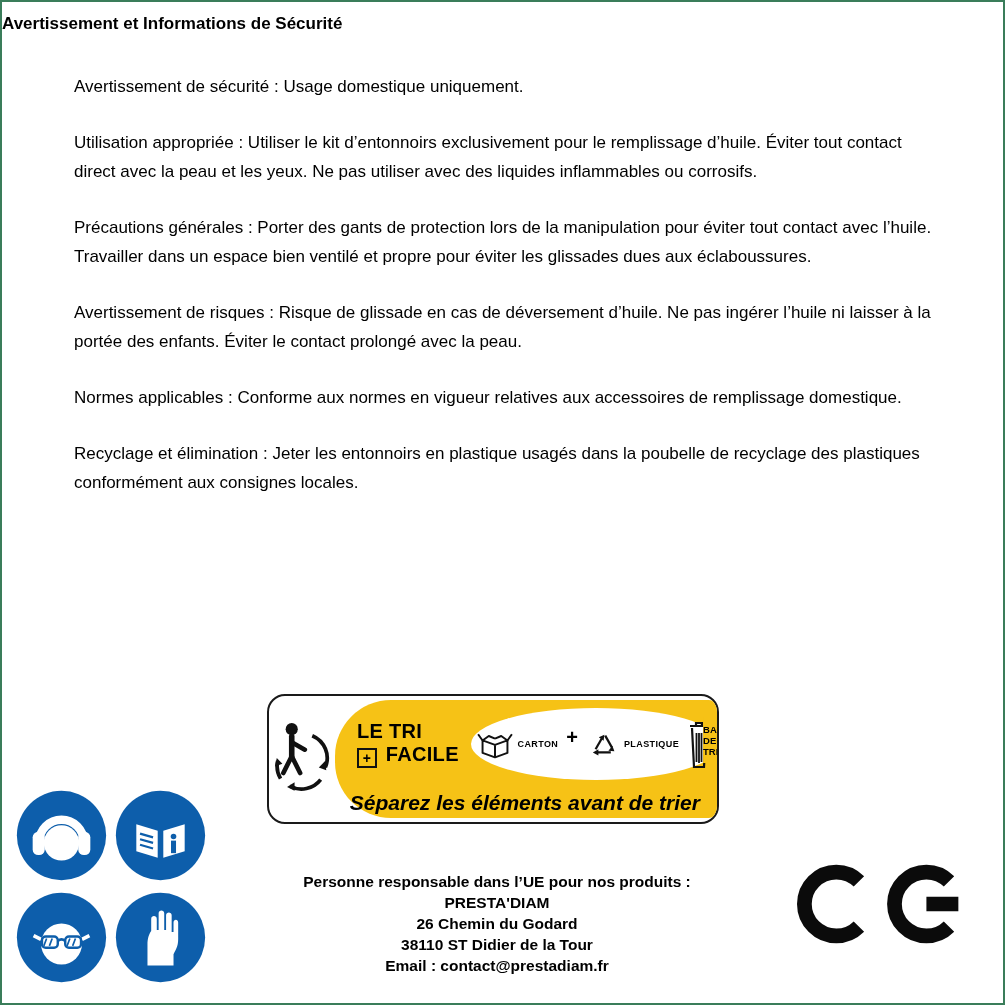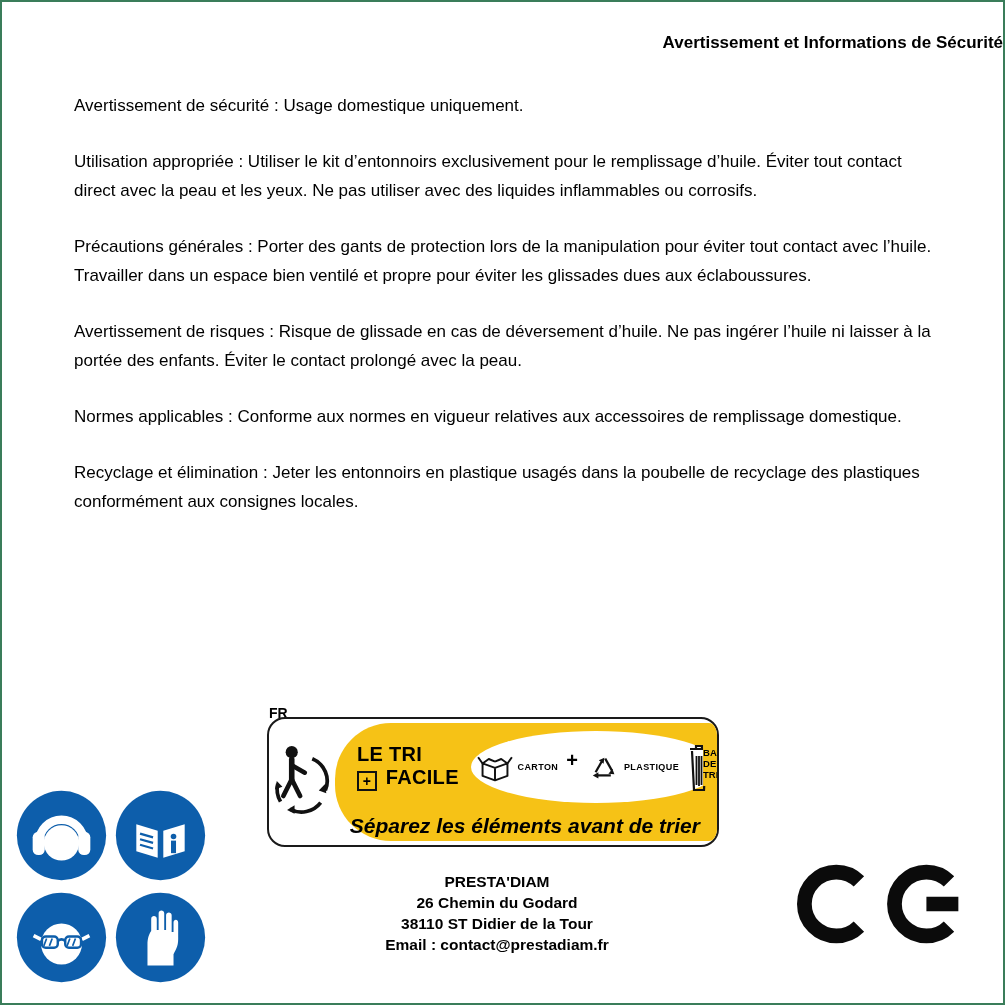--- a/index.html
+++ b/index.html
@@ -9,34 +9,34 @@
     --ink:#111111;
   }
   html,body{margin:0;padding:0;}
   body{
     width:1005px;height:1005px;box-sizing:border-box;
     background:#ffffff;border:2px solid var(--border-green);
     position:relative;overflow:hidden;
     font-family:"Liberation Sans","DejaVu Sans",sans-serif;color:#000;
   }
   .doc-title{
-    text-align:right;padding-top:31px;font-size:17px;font-weight:bold;margin:0;
+    text-align:left;padding-top:12px;font-size:17px;font-weight:bold;margin:0;
   }
   .content{margin:38px 65px 0 72px;font-size:17px;line-height:29px;}
   .content p{margin:0 0 27px 0;}
   .content p.extra-top{margin-top:12px;}
 
   
   .pictos{position:absolute;left:13px;top:787px;display:grid;
     grid-template-columns:93px 93px;grid-auto-rows:93px;gap:9px 6px;}
   .picto svg{width:93px;height:93px;display:block;}
 
   
   .fr{position:absolute;left:267px;top:703px;font-weight:bold;font-size:14px;}
-  .tri-label{position:absolute;left:265px;top:715px;width:452px;height:130px;
+  .tri-label{position:absolute;left:265px;top:692px;width:452px;height:130px;
     background:#fff;border:2.5px solid #1a1a1a;border-radius:18px;
     box-sizing:border-box;display:flex;overflow:hidden;}
   .tri-left{width:86px;display:flex;align-items:center;justify-content:center;}
   .tri-yellow{flex:1;margin:4px 5px 4px 0;background:var(--label-yellow);
     border-radius:56px 12px 12px 56px;display:flex;flex-direction:column;}
   .tri-top{flex:1;display:flex;align-items:center;}
   .tri-words{margin-left:22px;font-weight:800;font-size:20px;line-height:23px;
     letter-spacing:.3px;white-space:nowrap;}
   .plus-box{display:inline-flex;width:16px;height:16px;border:2.5px solid #111;
     align-items:center;justify-content:center;font-size:14px;font-weight:800;
@@ -180,20 +180,21 @@
             <span>TRI</span>
           </div>
         </div>
       </div>
     </div>
     <div class="tagline">Séparez les éléments avant de trier</div>
   </div>
 </div>
 
 <div class="address">
+  <div>Personne responsable dans l’UE pour nos produits :</div>
   <div>PRESTA'DIAM</div>
   <div>26 Chemin du Godard</div>
   <div>38110 ST Didier de la Tour</div>
   <div>Email : contact@prestadiam.fr</div>
 </div>
 
 <div class="ce">
   <svg viewBox="0 0 210 100" aria-hidden="true">
     <g stroke="#0b0b0b" stroke-width="18" fill="none">
       <path d="M75.58 22.42 A39 39 0 1 0 75.58 77.58"></path>

